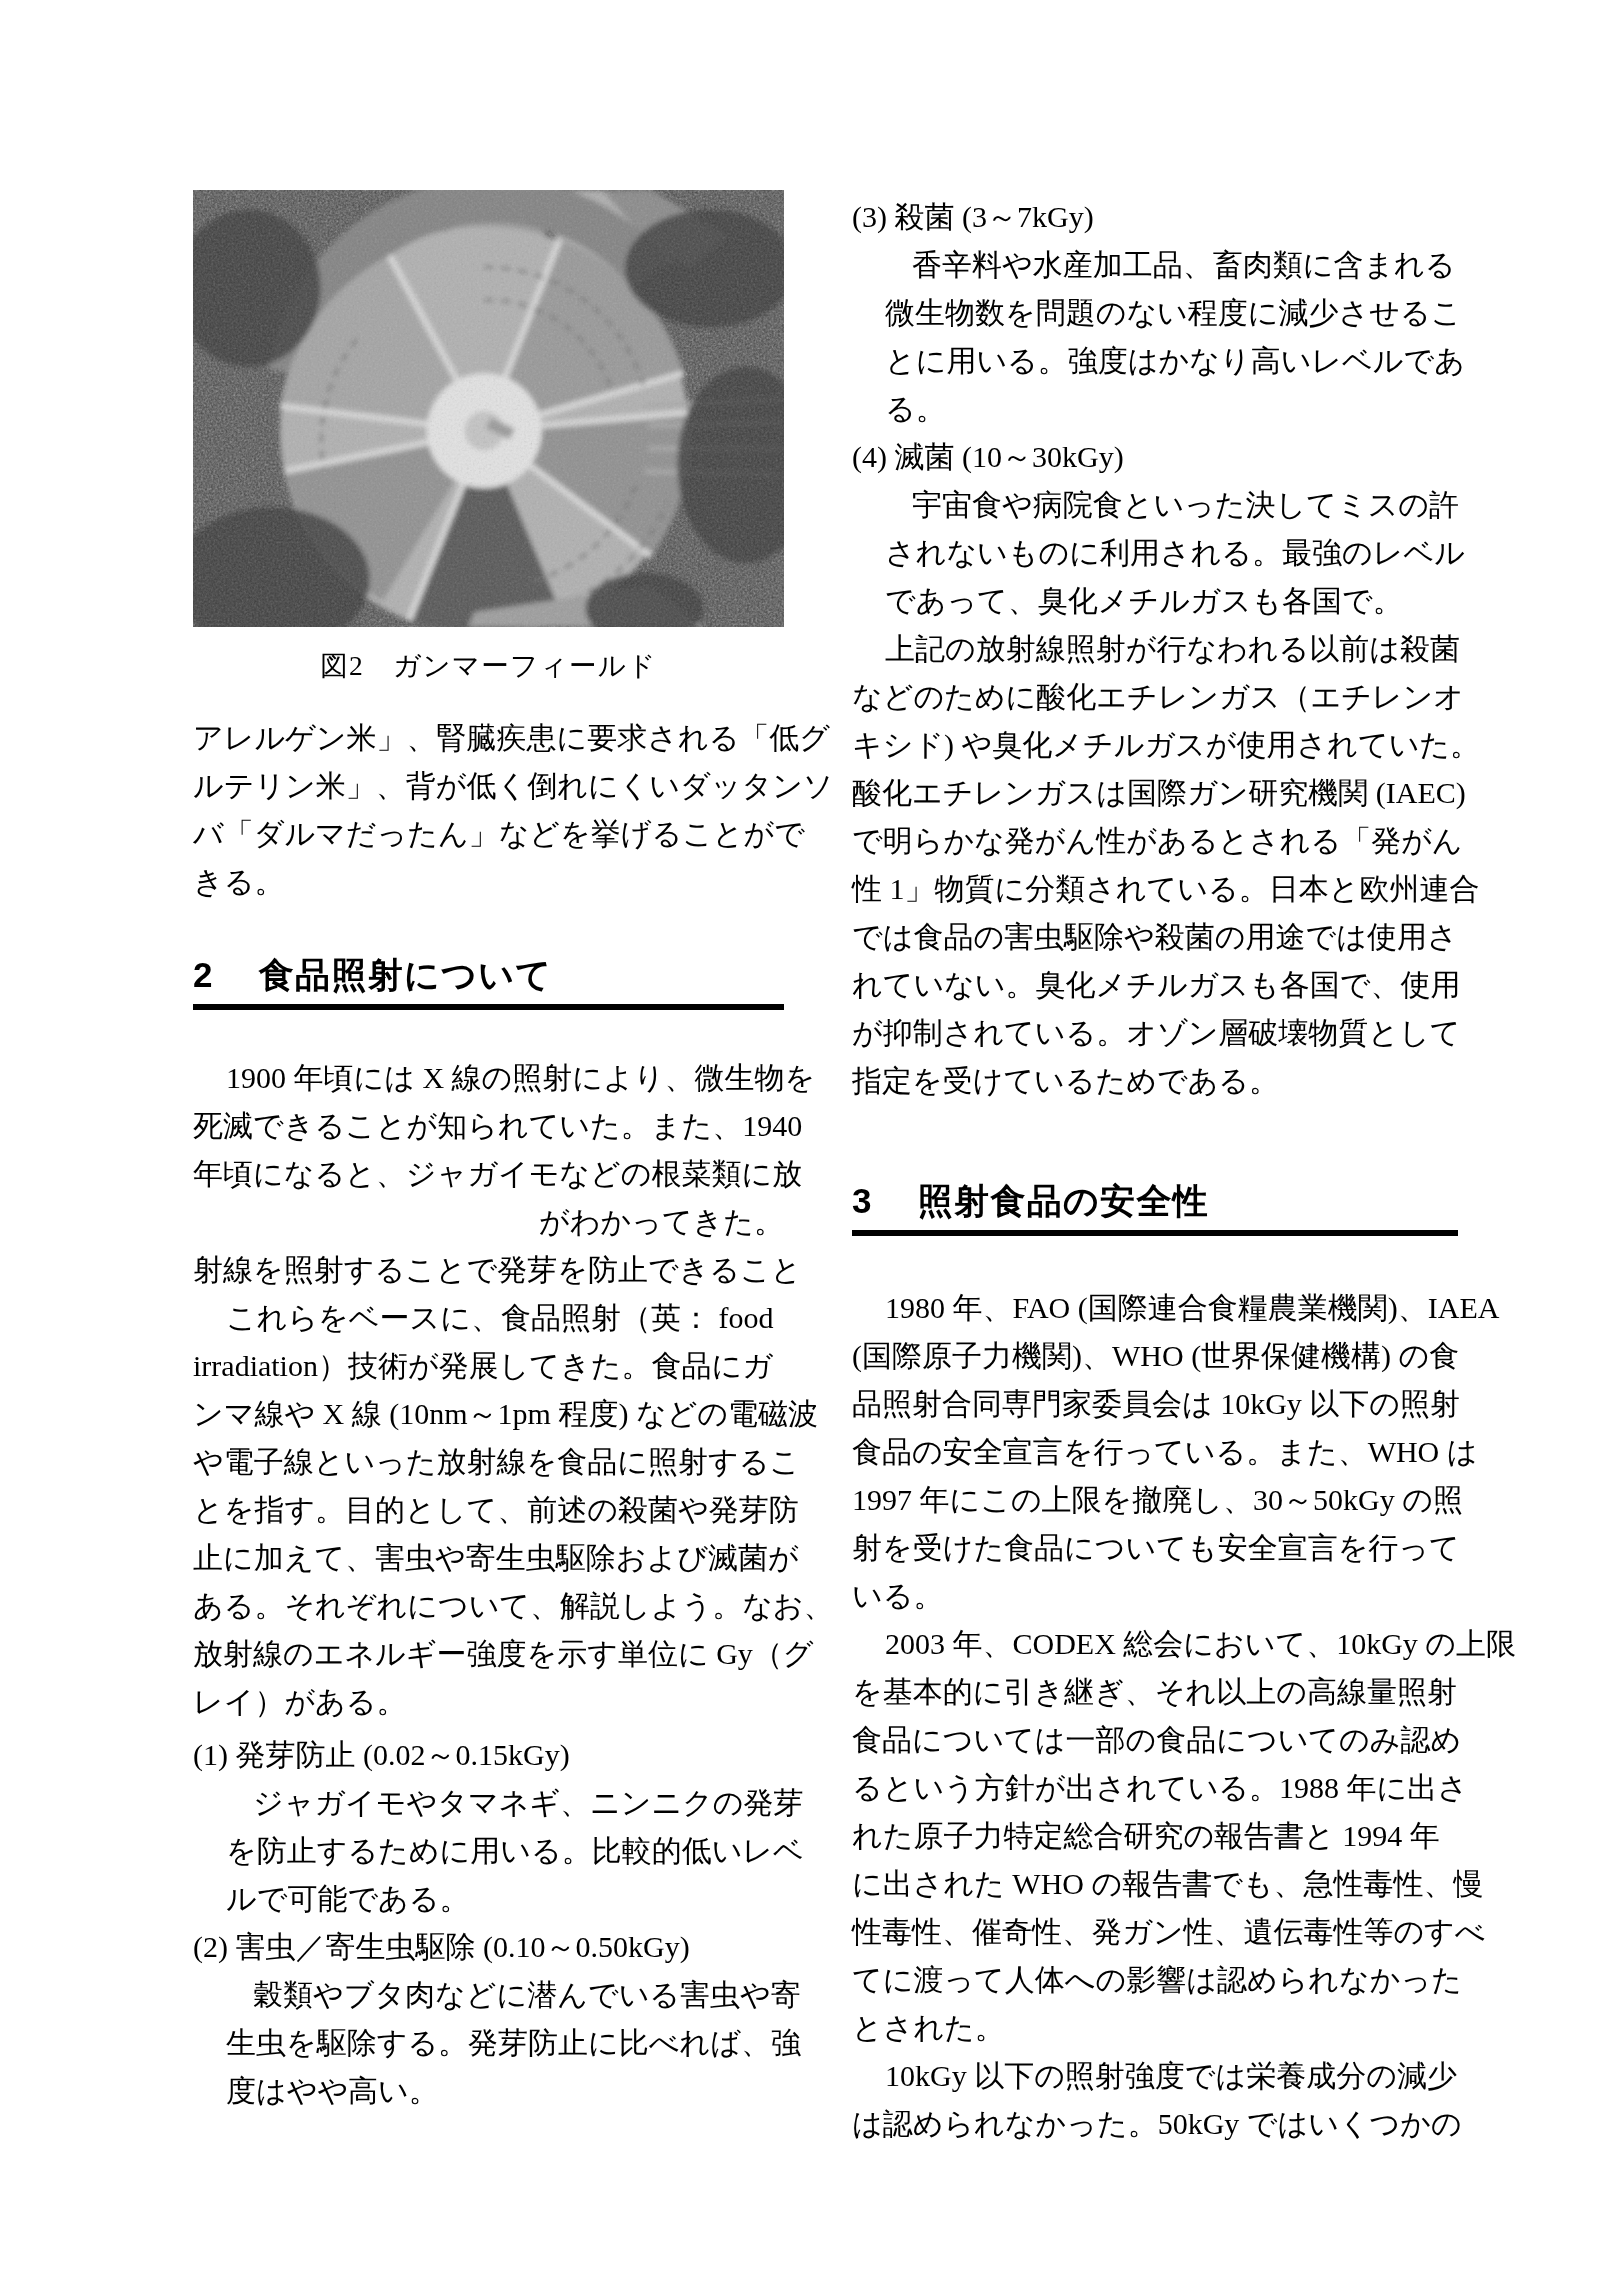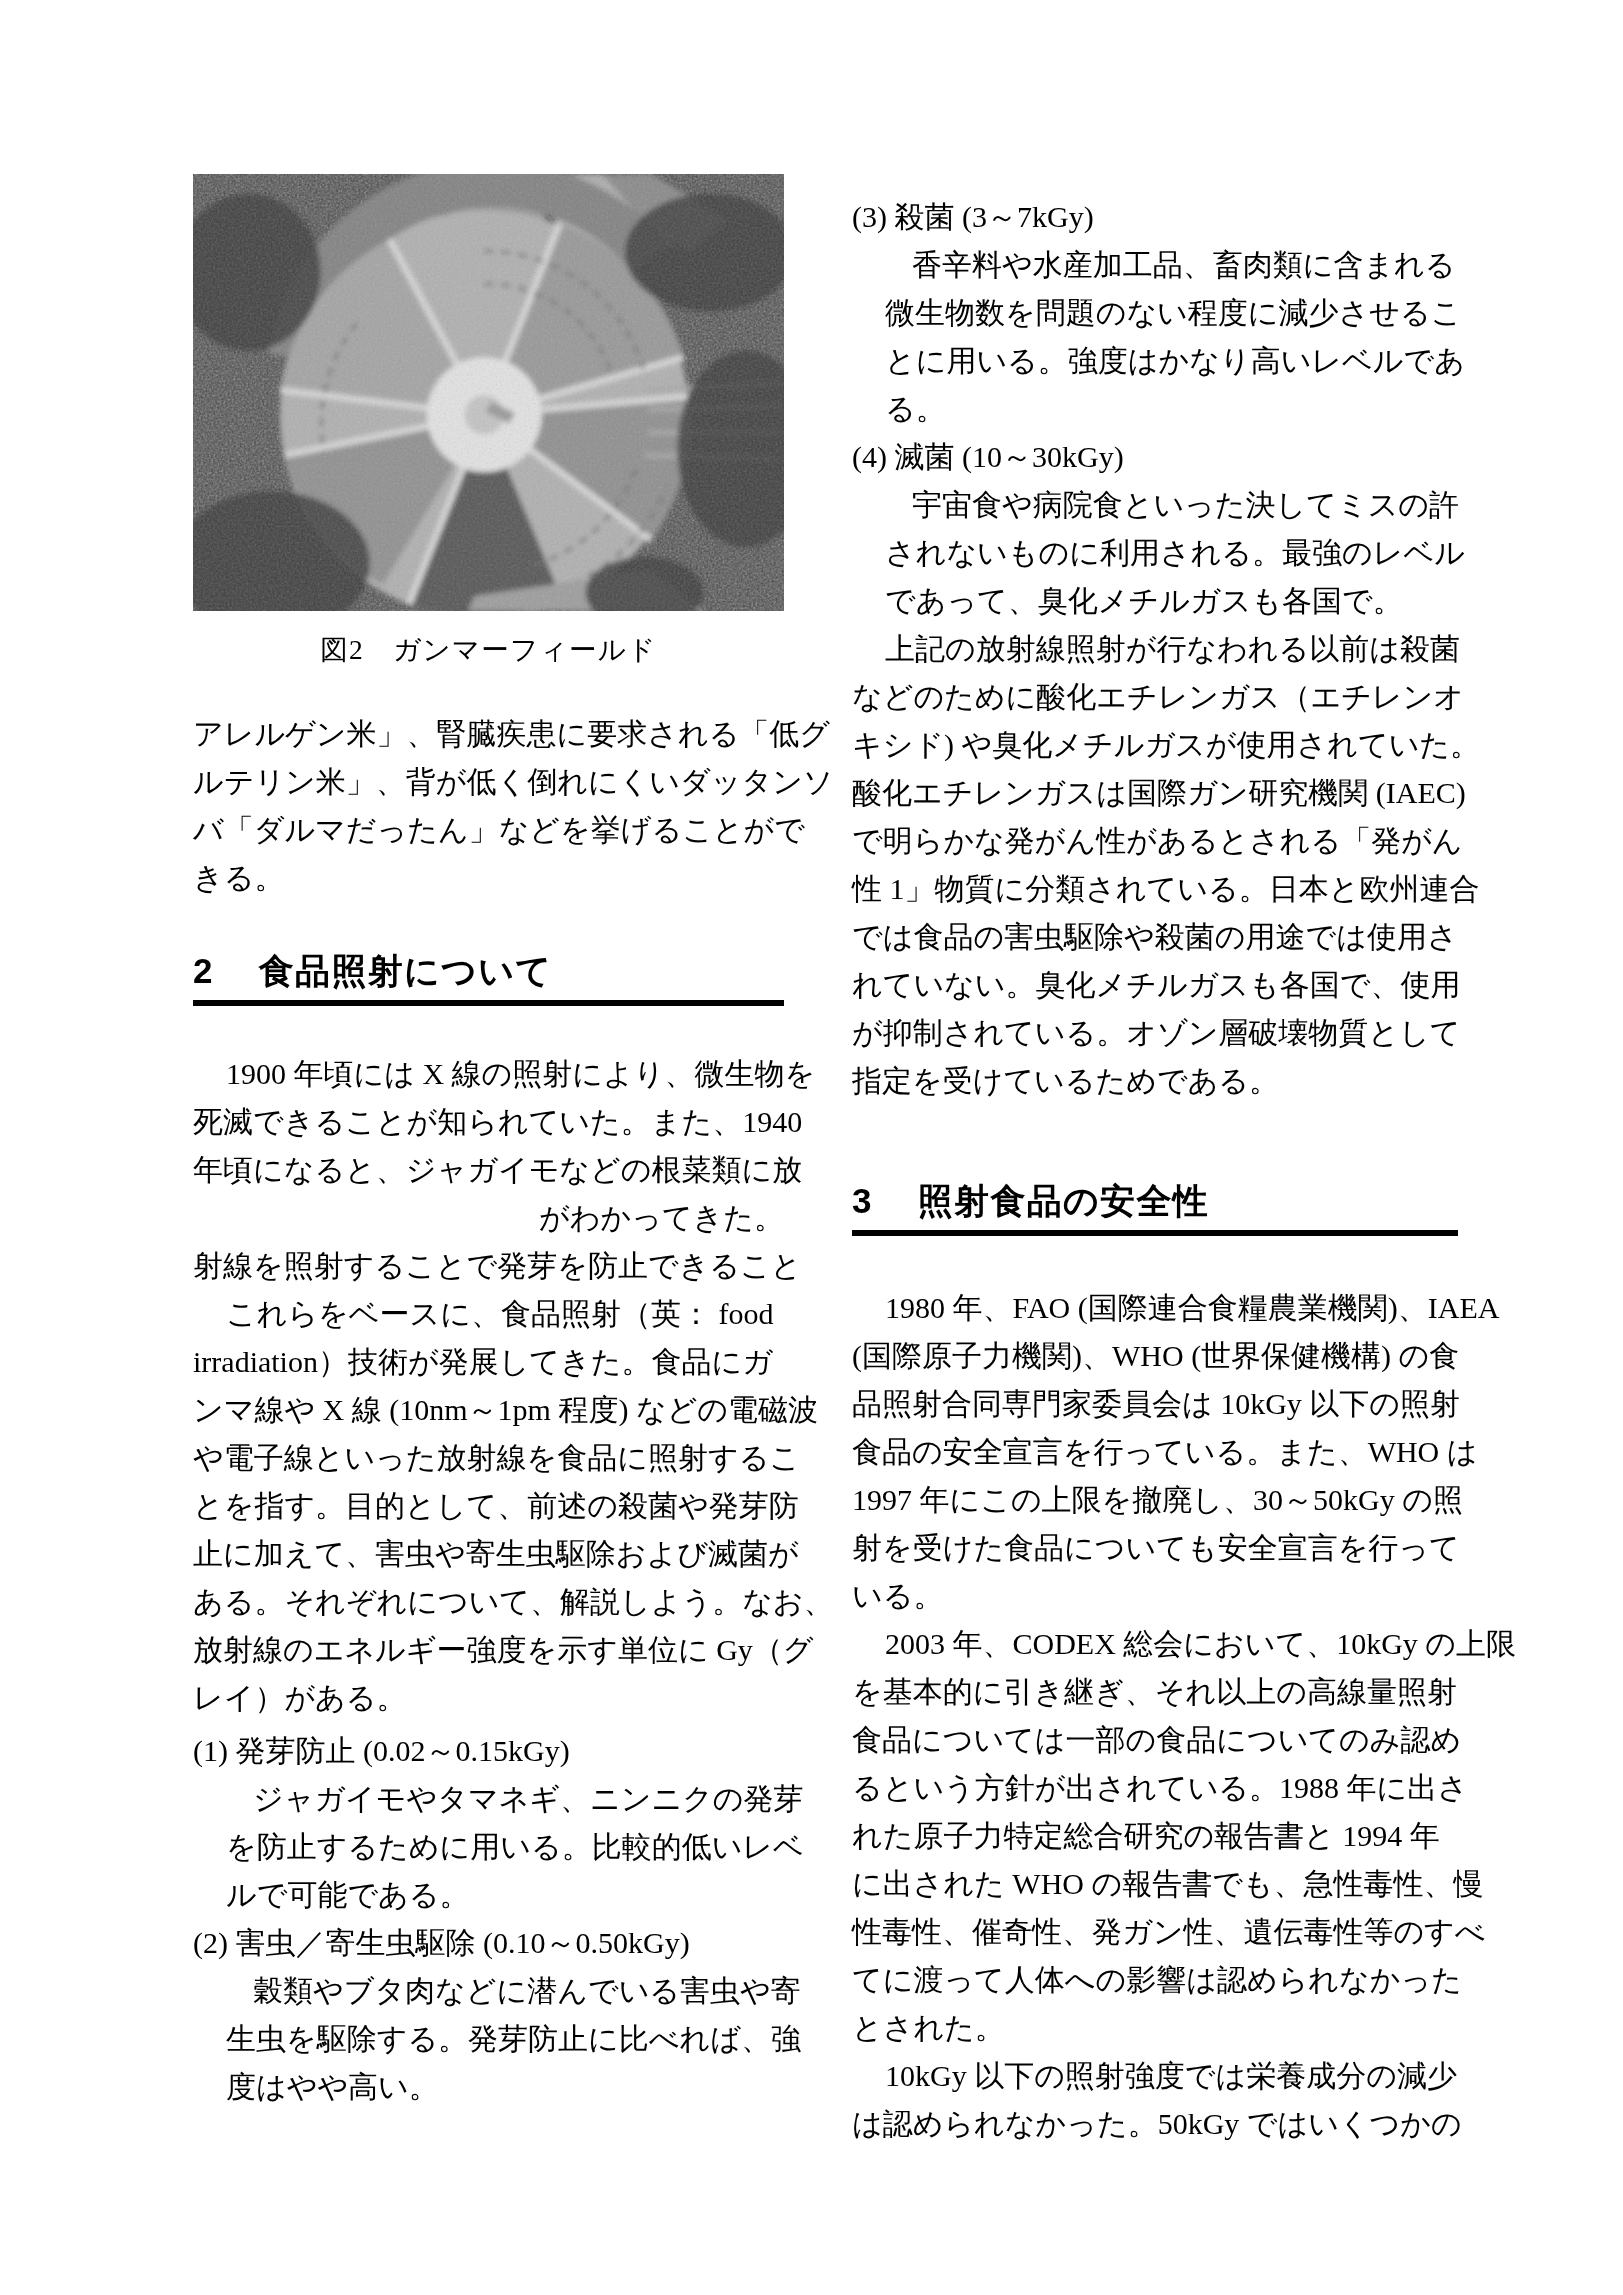--- a/index.html
+++ b/index.html
@@ -2,31 +2,31 @@
 <html style="font-size:10.5px"><head>
 <meta charset="utf-8">
 <style>
   html,body{margin:0;padding:0;}
   body{
     width:1623px;height:2295px;position:relative;background:#ffffff;
     font-family:"Liberation Serif","DejaVu Serif",serif;color:#000;
     overflow:hidden;
   }
   .col{position:absolute;}
-  .col-left{left:193px;top:174px;width:591px;}
+  .col-left{left:193px;top:190px;width:591px;}
   .col-right{left:852px;top:193px;width:606px;}
   .photo{width:591px;height:437px;overflow:hidden;background:#474747;}
   .photo svg{display:block;width:100%;height:100%;}
   .caption{margin-top:21.6px;height:33px;line-height:33px;text-align:center;
     font-size:27.5px;letter-spacing:1.3px;}
   .para{margin:0;}
   .ln{font-size:30px;line-height:48px;height:48px;white-space:nowrap;overflow:visible;}
   .ind1{padding-left:33px;}
   .ind2{padding-left:60px;}
-  .m-prev{margin-top:44px;}
+  .m-prev{margin-top:32px;}
   .m-head2{margin-top:48px;}
   .m-para-a{margin-top:44px;text-align:right;}
   .m-list12{margin-top:5.2px;}
   .m-head3{margin-top:75px;}
   .m-para-r2{margin-top:48px;}
   .heading{
     font-family:"Liberation Sans","DejaVu Sans",sans-serif;font-weight:bold;
     font-size:35px;line-height:41px;padding-bottom:9.2px;border-bottom:6.5px solid #000;
     letter-spacing:1.3px;
   }

